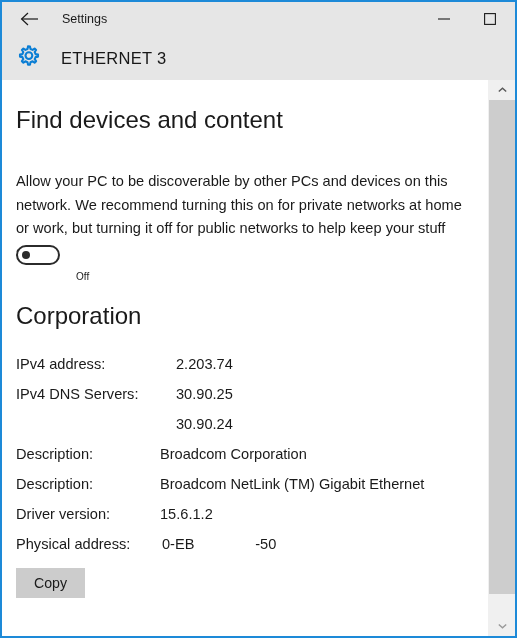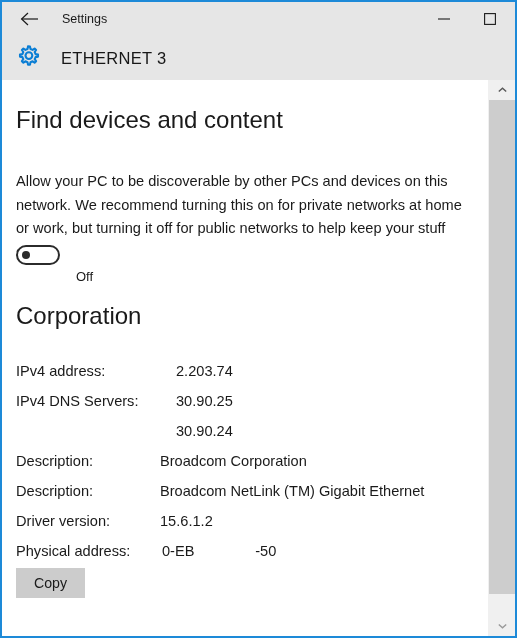--- a/index.html
+++ b/index.html
@@ -154,37 +154,37 @@
     position: absolute;
     left: 4px;
     top: 4px;
     width: 8px;
     height: 8px;
     border-radius: 50%;
     background: #2b2b2b;
   }
   .toggle-label {
     margin-left: 16px;
-    font-size: 13px;
+    font-size: 10px;
     color: #1a1a1a;
     line-height: 20px;
     margin-top: 44px;
   }
 
   
   .props {
     position: absolute;
     left: 14px;
     top: 269px;
     width: 460px;
   }
   .prop-row {
     display: flex;
     height: 30px;
-    align-items: flex-end;
+    align-items: center;
   }
   .prop-label {
     width: 144px;
     flex: 0 0 144px;
     font-size: 14.6px;
     color: #1a1a1a;
     white-space: nowrap;
   }
   .prop-value {
     font-size: 14.6px;

